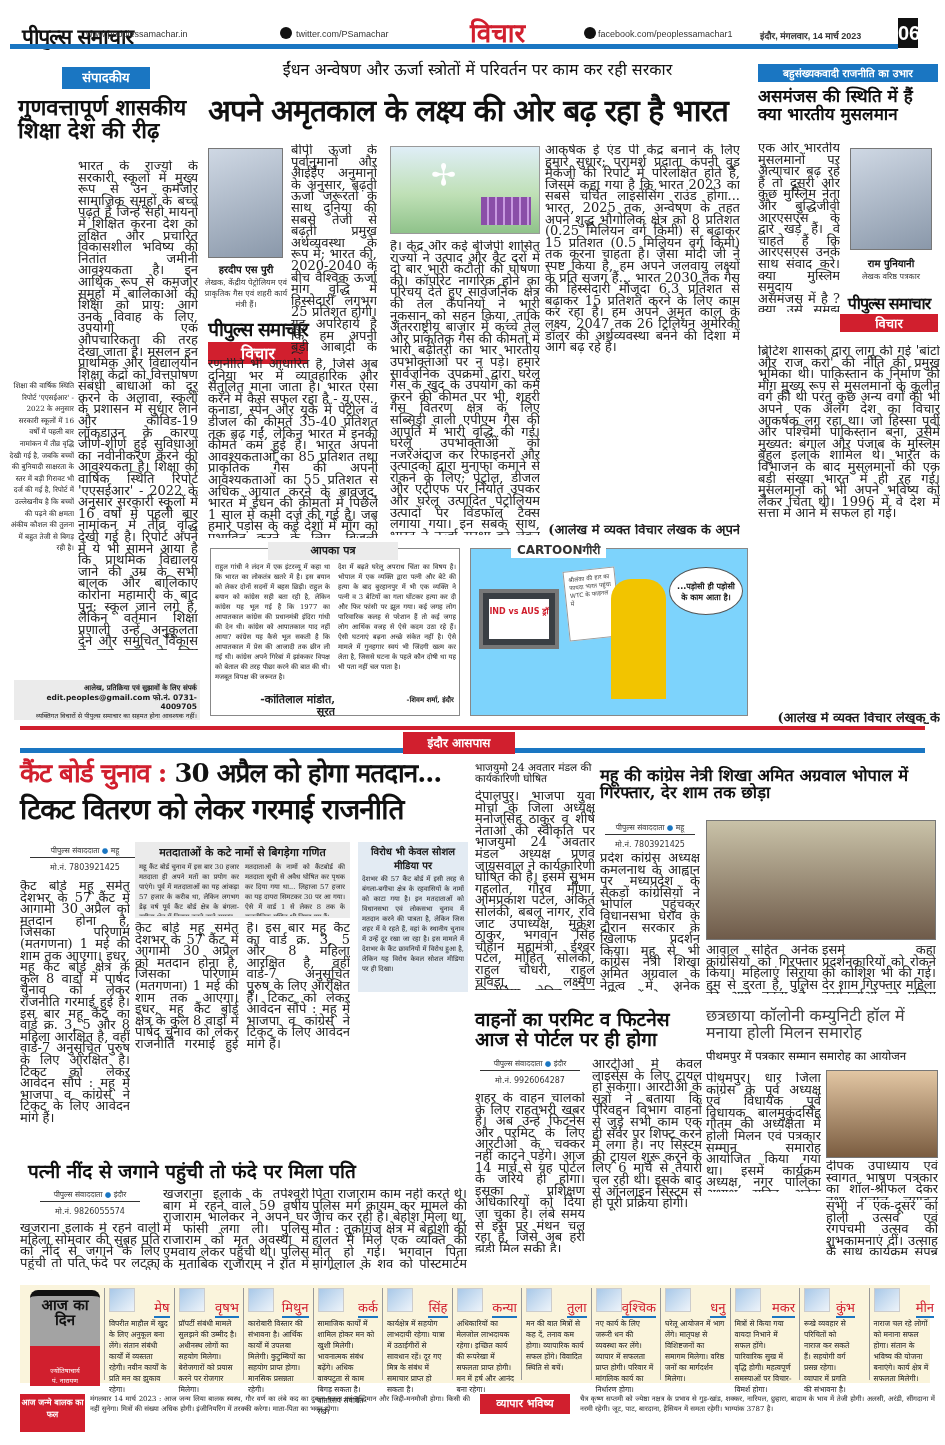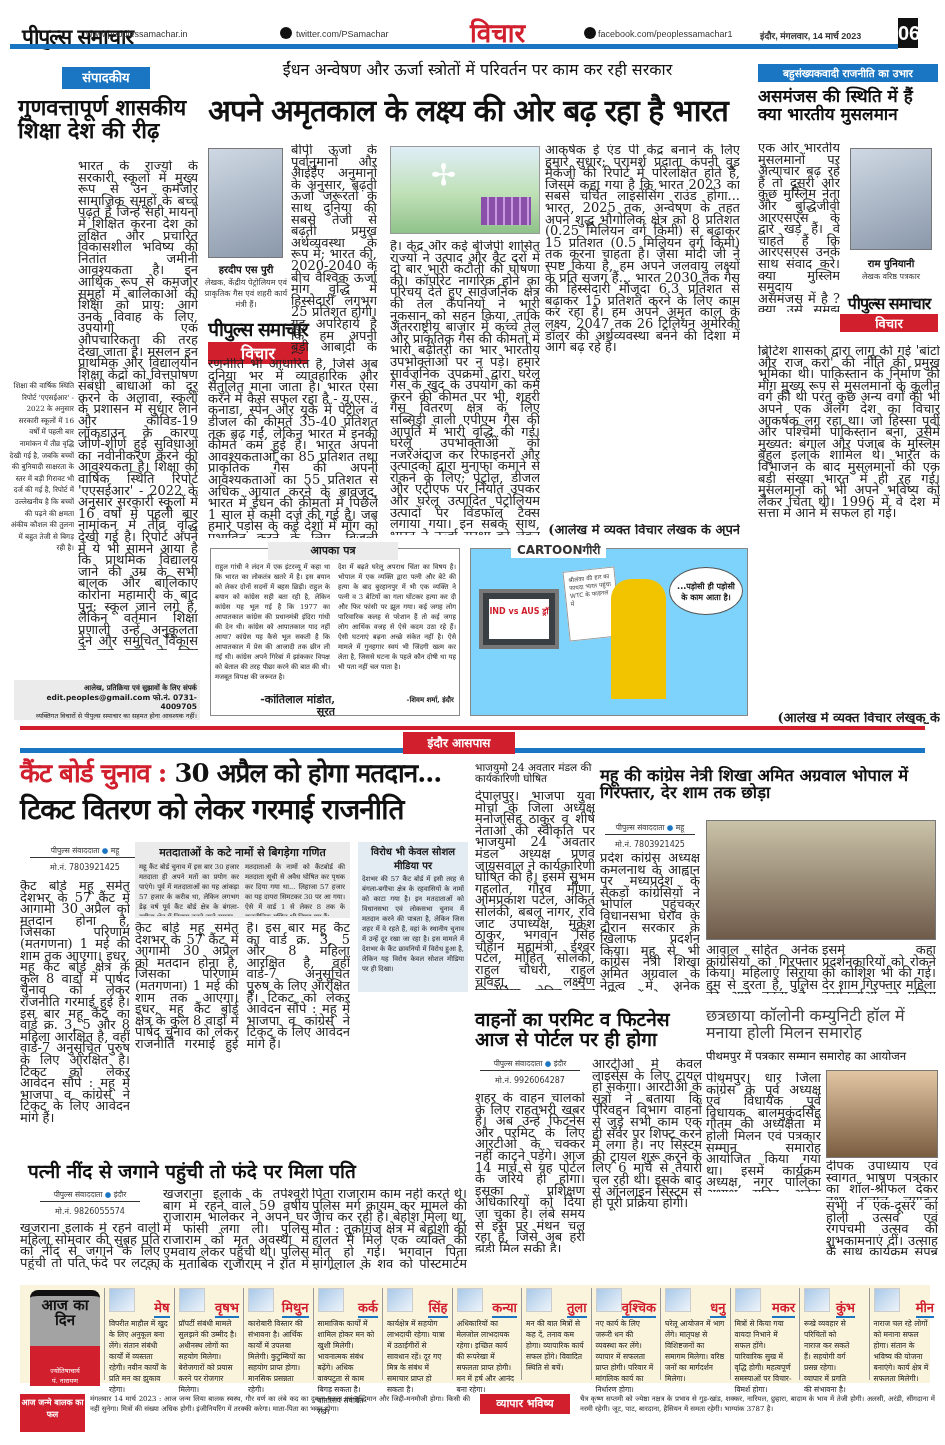--- a/index.html
+++ b/index.html
@@ -20,21 +20,21 @@
 .mini-logo .t{font-size:19px;font-weight:bold;font-family:"DejaVu Serif",serif;color:#111;text-align:center;letter-spacing:-1px}
 .mini-logo .r{background:#d11f2e;color:#fff;font-size:16px;font-weight:bold;text-align:center;font-family:"DejaVu Serif",serif}
 .box{border:1px solid #888}
 .gray-box{background:#ebebeb}
 .red-rule{height:4px;background:#d11f2e}
 .byline{font-size:7.5px;text-align:center;color:#333;border-bottom:1px solid #333;padding-bottom:2px}
 .byline .dot{color:#1a76c2}
 .phone{font-size:8px;text-align:center;color:#333;margin-top:3px}
 .zodiac{position:absolute;top:1288px;height:92px;border-left:1px solid #999;padding:0 4px}
 .zodiac .zi{width:26px;height:24px;background:linear-gradient(135deg,#a8c8e8,#eef4fa);display:inline-block;border:1px solid #ccc}
-.zodiac .zn{position:absolute;right:4px;top:10px;color:#d11f2e;font-weight:bold;font-size:13px;font-family:"DejaVu Serif",serif;border-bottom:2px solid #1a76c2}
+.zodiac .zn{position:absolute;right:4px;top:10px;color:#d11f2e;font-weight:normal;font-size:13px;font-family:"DejaVu Serif",serif;border-bottom:2px solid #1a76c2}
 .zodiac .zt{font-size:7.5px;line-height:11px;color:#222;margin-top:2px;font-family:"DejaVu Serif",serif}
 .redtag{background:#d11f2e;color:#fff;font-weight:bold;text-align:center;font-family:"DejaVu Serif",serif}
 </style>
 </head>
 <body>
 
 <div class="abs logo">पीपुल्स समाचार</div>
 <div class="abs small-link" style="left:86px;top:29px">www.peoplessamachar.in</div>
 <div class="abs" style="left:280px;top:27px;width:12px;height:12px;border-radius:50%;background:#111"></div>
 <div class="abs small-link" style="left:296px;top:29px">twitter.com/PSamachar</div>

